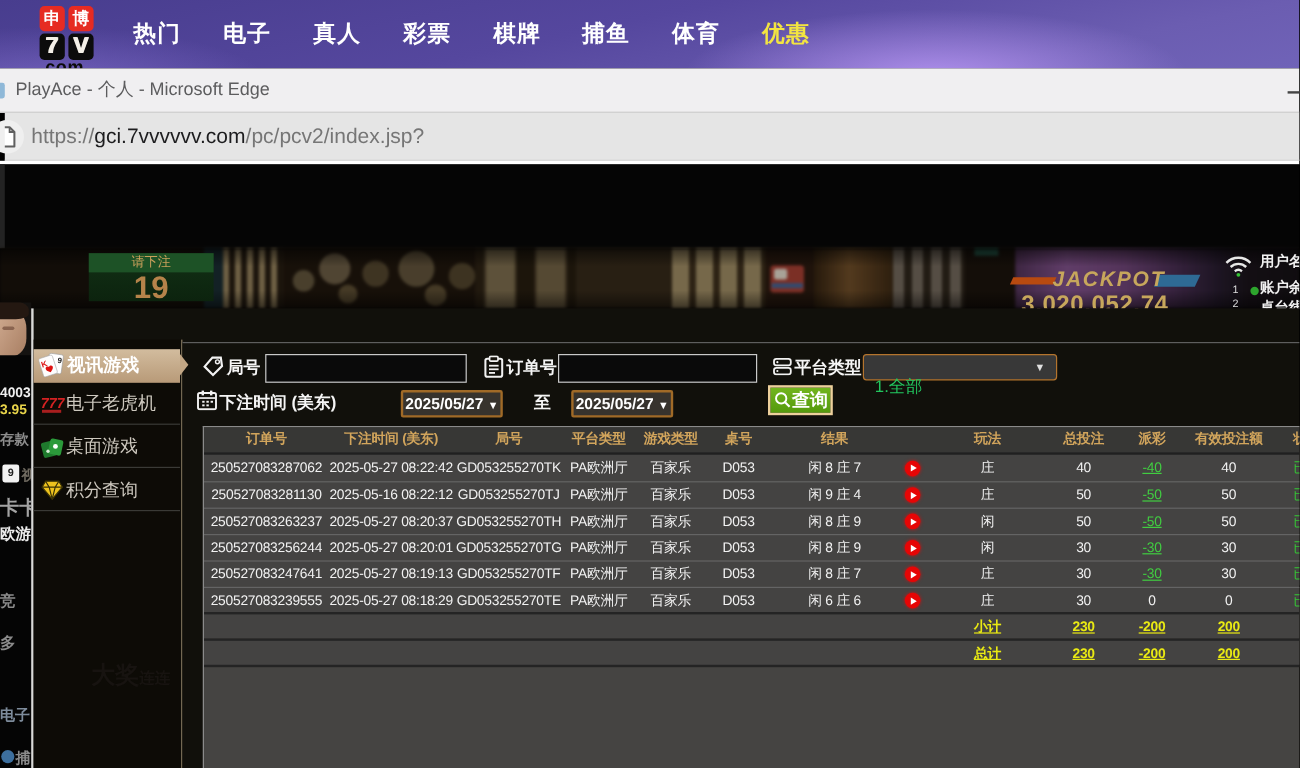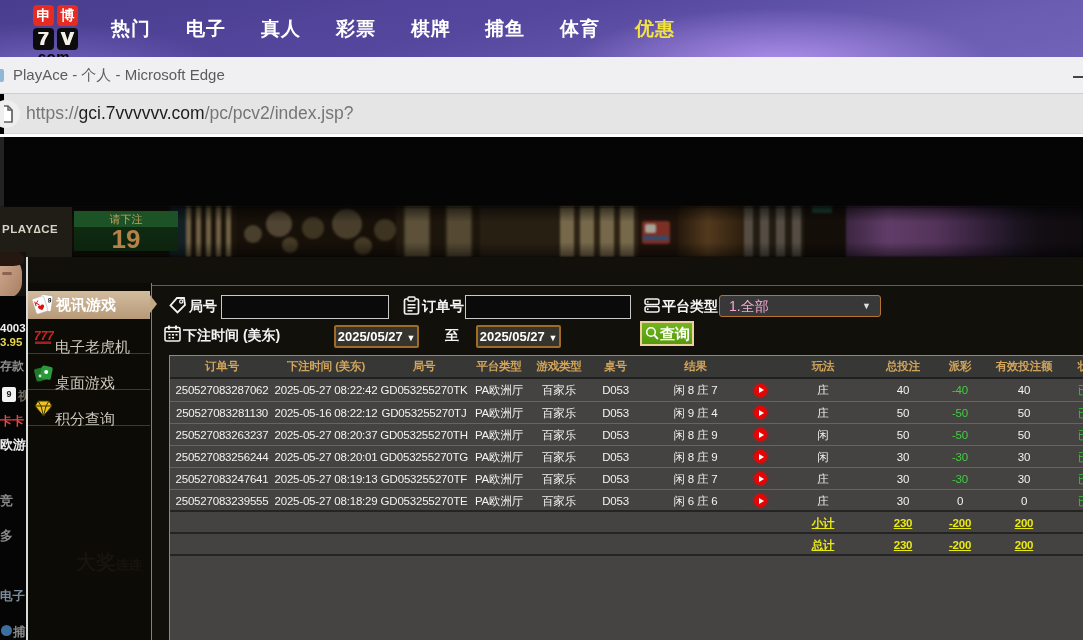--- a/index.html
+++ b/index.html
@@ -32,37 +32,37 @@
   #shade{left:0;top:70px;width:1083px;height:50px;
      background:linear-gradient(to bottom, rgba(0,0,0,.55), rgba(0,0,0,0) 30%, rgba(0,0,0,0) 70%, rgba(0,0,0,.5));}
   .frag{position:absolute;font-weight:bold;}
   
   #modal{left:26px;top:120px;width:1057px;height:383px;background:#11100b;border-left:2px solid #d9d9d7;box-sizing:border-box;}
   #mhead{position:absolute;left:0;top:0;width:1055px;height:24px;background:#16130d;border-bottom:2px solid #8a7d66;}
   #mhead span{position:absolute;left:11px;top:4px;font-size:16.5px;color:#f4f2ee;letter-spacing:1.5px;}
   #mside{position:absolute;left:0;top:26px;width:124px;height:357px;background:#0d0b06;border-right:1px solid #8d7f66;box-sizing:border-box;}
   #mcont{position:absolute;left:124px;top:28px;width:933px;height:355px;background:#11100b;border-top:1px solid #5e5e5e;box-sizing:border-box;}
   .tab{position:absolute;left:0;width:122px;height:35px;color:#cdc8be;font-size:15px;line-height:35px;border-bottom:1px solid #3a3a36;box-sizing:border-box;}
-  .tab .lab{position:absolute;left:27px;top:0;margin-top:10px;}
+  .tab .lab{position:absolute;left:27px;top:0;}
   .ticon{position:absolute;left:6px;top:9px;}
   #tabact{position:absolute;left:0;top:34px;width:122px;height:28px;
     background:linear-gradient(to bottom,#d2bc9e,#b89a78);color:#fff;font-size:15px;font-weight:bold;line-height:28px;}
   #tabarr{position:absolute;left:122px;top:38px;width:0;height:0;border-top:9px solid transparent;border-bottom:9px solid transparent;border-left:7px solid #c3a785;}
   
   .flab{position:absolute;color:#f5f5f5;font-size:14px;font-weight:bold;}
   .finput{position:absolute;height:24px;background:#0a0a0a;border:1px solid #c9c9c9;box-sizing:border-box;}
   .datebox{position:absolute;width:85px;height:23px;background:#37332d;border:2px solid #a06a27;border-radius:2px;box-sizing:border-box;
      color:#fff;font-size:13px;font-weight:bold;text-align:center;line-height:19px;}
   
   #tbl{position:absolute;left:141px;top:98px;width:916px;height:285px;background:#454442;border-top:1px solid #8a8a8a;border-left:1px solid #8a8a8a;box-sizing:border-box;}
   .trow{position:absolute;left:0;width:915px;height:22px;font-size:11.5px;color:#f2f2f2;background:#444342;}
   .trow span{position:absolute;top:0;height:22px;line-height:22px;text-align:center;white-space:nowrap;letter-spacing:-0.2px;}
   .hrow span{color:#d2a55c;font-weight:bold;font-size:11.5px;}
   .sumrow span{color:#e9e913;font-weight:bold;text-decoration:underline;}
-  .green{color:#41cd41;}
+  .green{color:#41cd41;text-decoration:underline;}
   .c1{left:0;width:104px;}.c2{left:104px;width:104px;}.c3{left:208px;width:92px;}
   .c4{left:300px;width:58px;}.c5{left:358px;width:62px;}.c6{left:420px;width:51px;}
   .c7{left:476px;width:99px;}.c9{left:613px;width:80px;}.c10{left:700px;width:66px;}
   .c11{left:759px;width:62px;}.c12{left:821px;width:66px;}.c13{left:899px;width:40px;text-align:left;}
   .trow span.pbtn{width:13px;height:13px;border-radius:50%;background:#e60505;top:4.5px;left:584px;box-shadow:0 0 3px rgba(230,10,10,.9);}
   .pbtn:after{content:"";position:absolute;left:5px;top:3.5px;border-left:5px solid #fff;border-top:3px solid transparent;border-bottom:3px solid transparent;}
 </style></head>
 <body>
 <div id="stage">
 
@@ -122,41 +122,58 @@
         <div style="position:absolute;left:5px;top:29px;width:26px;height:4px;background:#40608e;"></div>
       </div>
       <div class="seg" style="left:678px;width:66px;background:linear-gradient(90deg,#30200f,#6a4a26 45%,#3a2712);"></div>
       <div class="seg" style="left:744px;width:60px;background:repeating-linear-gradient(90deg,#6d6357 0 9px,#2c241a 9px 16px);"></div>
       <div class="seg" style="left:804px;width:42px;background:#1a120c;">
         <div style="position:absolute;left:8px;top:0;width:20px;height:6px;background:#235546;"></div>
       </div>
       <div class="seg" style="left:846px;width:237px;background:linear-gradient(90deg,#4e3054,#7b4e85 18%,#6b4273 38%,#41294a 58%,#241a2b 72%,#181218 82%,#141014);"></div>
     </div>
     <div class="abs" id="shade"></div>
-
-    <div class="abs" style="left:0;top:70px;width:72px;height:50px;background:#201c16;">
-      <div style="position:absolute;left:2px;top:16px;color:#d9d3c6;font-size:11.5px;font-weight:bold;letter-spacing:.5px;">PLAY∆CE</div>
-    </div>
+    <div class="abs" id="ovl">
+
+      <div style="position:absolute;left:843px;top:24px;width:36px;height:6px;background:#b84a10;transform:skewX(-25deg);"></div>
+      <div style="position:absolute;left:964px;top:22px;width:34px;height:10px;background:#2e6a94;transform:skewX(-25deg);"></div>
+      <div style="position:absolute;left:877px;top:15px;color:#c7a75c;font-size:17.5px;font-weight:bold;font-style:italic;letter-spacing:1.5px;">JACKPOT</div>
+      <div style="position:absolute;left:851px;top:36px;color:#c7a75c;font-size:20px;font-weight:bold;letter-spacing:.5px;">3,020,052.74</div>
+
+      <svg style="position:absolute;left:1020px;top:4px;" width="24" height="20" viewBox="0 0 24 20">
+        <path d="M2 8 A 14 14 0 0 1 22 8" fill="none" stroke="#e8e8e8" stroke-width="2"></path>
+        <path d="M5.5 11.5 A 9.5 9.5 0 0 1 18.5 11.5" fill="none" stroke="#e8e8e8" stroke-width="2"></path>
+        <path d="M9 15 A 5 5 0 0 1 15 15" fill="none" stroke="#e8e8e8" stroke-width="2"></path>
+        <circle cx="12" cy="18" r="1.6" fill="#35c235"></circle>
+      </svg>
+      <div style="position:absolute;left:1027px;top:29px;color:#ddd;font-size:9px;">1</div>
+      <div style="position:absolute;left:1027px;top:41px;color:#ddd;font-size:9px;">2</div>
+      <div style="position:absolute;left:1042px;top:32px;width:7px;height:7px;border-radius:50%;background:#2da52d;"></div>
+      <div style="position:absolute;left:1050px;top:3px;color:#f0f0f0;font-size:12px;font-weight:bold;white-space:nowrap;">用户名</div>
+      <div style="position:absolute;left:1050px;top:24px;color:#f0f0f0;font-size:12px;font-weight:bold;white-space:nowrap;">账户余</div>
+      <div style="position:absolute;left:1050px;top:41px;color:#f0f0f0;font-size:12px;font-weight:bold;white-space:nowrap;">桌台线</div>
+    </div>
+
     <div class="abs" style="left:74px;top:74px;width:104px;height:40px;background:linear-gradient(to bottom,#123015,#0c230e);">
       <div style="position:absolute;left:0;top:0;width:104px;height:16px;background:#1d5226;color:#c9a05b;font-size:11px;text-align:center;line-height:16px;">请下注</div>
       <div style="position:absolute;left:0;top:13px;width:104px;text-align:center;color:#b5834a;font-size:26px;font-weight:bold;">19</div>
     </div>
 
     <div class="abs" style="left:0;top:115px;width:26px;height:44px;background:#141210;overflow:hidden;">
       <div style="position:absolute;left:-10px;top:5px;width:32px;height:40px;background:linear-gradient(120deg,#d8b49a,#a87e62);border-radius:42% 42% 38% 38%;"></div>
       <div style="position:absolute;left:-12px;top:-2px;width:36px;height:16px;background:#241811;border-radius:50% 50% 30% 30%;"></div>
       <div style="position:absolute;left:2px;top:20px;width:10px;height:3px;background:#8a6450;border-radius:2px;"></div>
     </div>
 
     <div class="frag" style="left:0;top:185px;color:#f0f0f0;font-size:11.5px;">4003</div>
     <div class="frag" style="left:0;top:199px;color:#e8d44a;font-size:11.5px;">3.95</div>
     <div class="frag" style="left:0;top:221px;color:#8d8d8d;font-size:12px;">存款</div>
     <div class="frag" style="left:2px;top:250px;width:14px;height:15px;background:#f2f2f2;border-radius:2px;color:#222;font-size:9px;line-height:15px;text-align:center;">9</div>
     <div class="frag" style="left:18px;top:251px;color:#6f6a60;font-size:12px;">视</div>
-    <div class="frag" style="left:0;top:276px;color:#ef4444;font-size:12px;">卡卡</div>
+    <div class="frag" style="left:0;top:276px;color:#a3a3a3;font-size:16px;">卡卡</div>
     <div class="frag" style="left:0;top:299px;color:#ededed;font-size:13px;">欧游</div>
     <div class="frag" style="left:0;top:355px;color:#8a8a8a;font-size:13px;">竞</div>
     <div class="frag" style="left:0;top:390px;color:#8a8a8a;font-size:13px;">多</div>
     <div class="frag" style="left:0;top:451px;color:#7d8b9b;font-size:12.5px;">电子</div>
     <div class="frag" style="left:1px;top:488px;width:11px;height:11px;border-radius:50%;background:#3d6f9e;"></div>
     <div class="frag" style="left:13px;top:487px;color:#8a8a8a;font-size:12.5px;">捕</div>
 
     <div class="abs" id="modal">
       <div id="mside"></div>
       <div id="mcont"></div>
@@ -214,21 +231,21 @@
       <div class="flab" style="left:394px;top:41px;">订单号</div>
       <div class="finput" style="left:437px;top:38px;width:166px;"></div>
       <svg style="position:absolute;left:616px;top:41px;" width="16" height="15" viewBox="0 0 16 15">
         <rect x="1" y="1" width="14" height="5.5" rx="2" fill="none" stroke="#f2f2f2" stroke-width="1.5"></rect>
         <rect x="1" y="8.5" width="14" height="5.5" rx="2" fill="none" stroke="#f2f2f2" stroke-width="1.5"></rect>
         <circle cx="3.8" cy="3.8" r=".9" fill="#f2f2f2"></circle>
           <circle cx="3.8" cy="11.2" r=".9" fill="#f2f2f2"></circle>
       </svg>
       <div class="flab" style="left:634px;top:41px;">平台类型</div>
       <div style="position:absolute;left:691px;top:38px;width:162px;height:22px;background:#383838;border:1px solid #b4742d;border-radius:3px;box-sizing:border-box;">
-        <span style="position:absolute;left:9px;top:0;line-height:20px;color:#f9a8d4;font-size:14px;">1.全部</span>
+        <span style="position:absolute;left:9px;top:16px;line-height:20px;color:#22c55e;font-size:14px;">1.全部</span>
         <span style="position:absolute;right:9px;top:0;line-height:20px;color:#e0e0e0;font-size:9px;">▼</span>
       </div>
 
       <svg style="position:absolute;left:136px;top:68px;" width="17" height="17" viewBox="0 0 17 17">
         <rect x="1" y="2.5" width="15" height="13.5" rx="1.5" fill="none" stroke="#f2f2f2" stroke-width="1.6"></rect>
         <rect x="4" y="0.5" width="2" height="4" fill="#f2f2f2"></rect>
           <rect x="11" y="0.5" width="2" height="4" fill="#f2f2f2"></rect>
         <rect x="1.5" y="6" width="14" height="1.4" fill="#f2f2f2"></rect>
         <rect x="4.5" y="9" width="2" height="1.6" fill="#f2f2f2"></rect>
           <rect x="8" y="9" width="2" height="1.6" fill="#f2f2f2"></rect>

